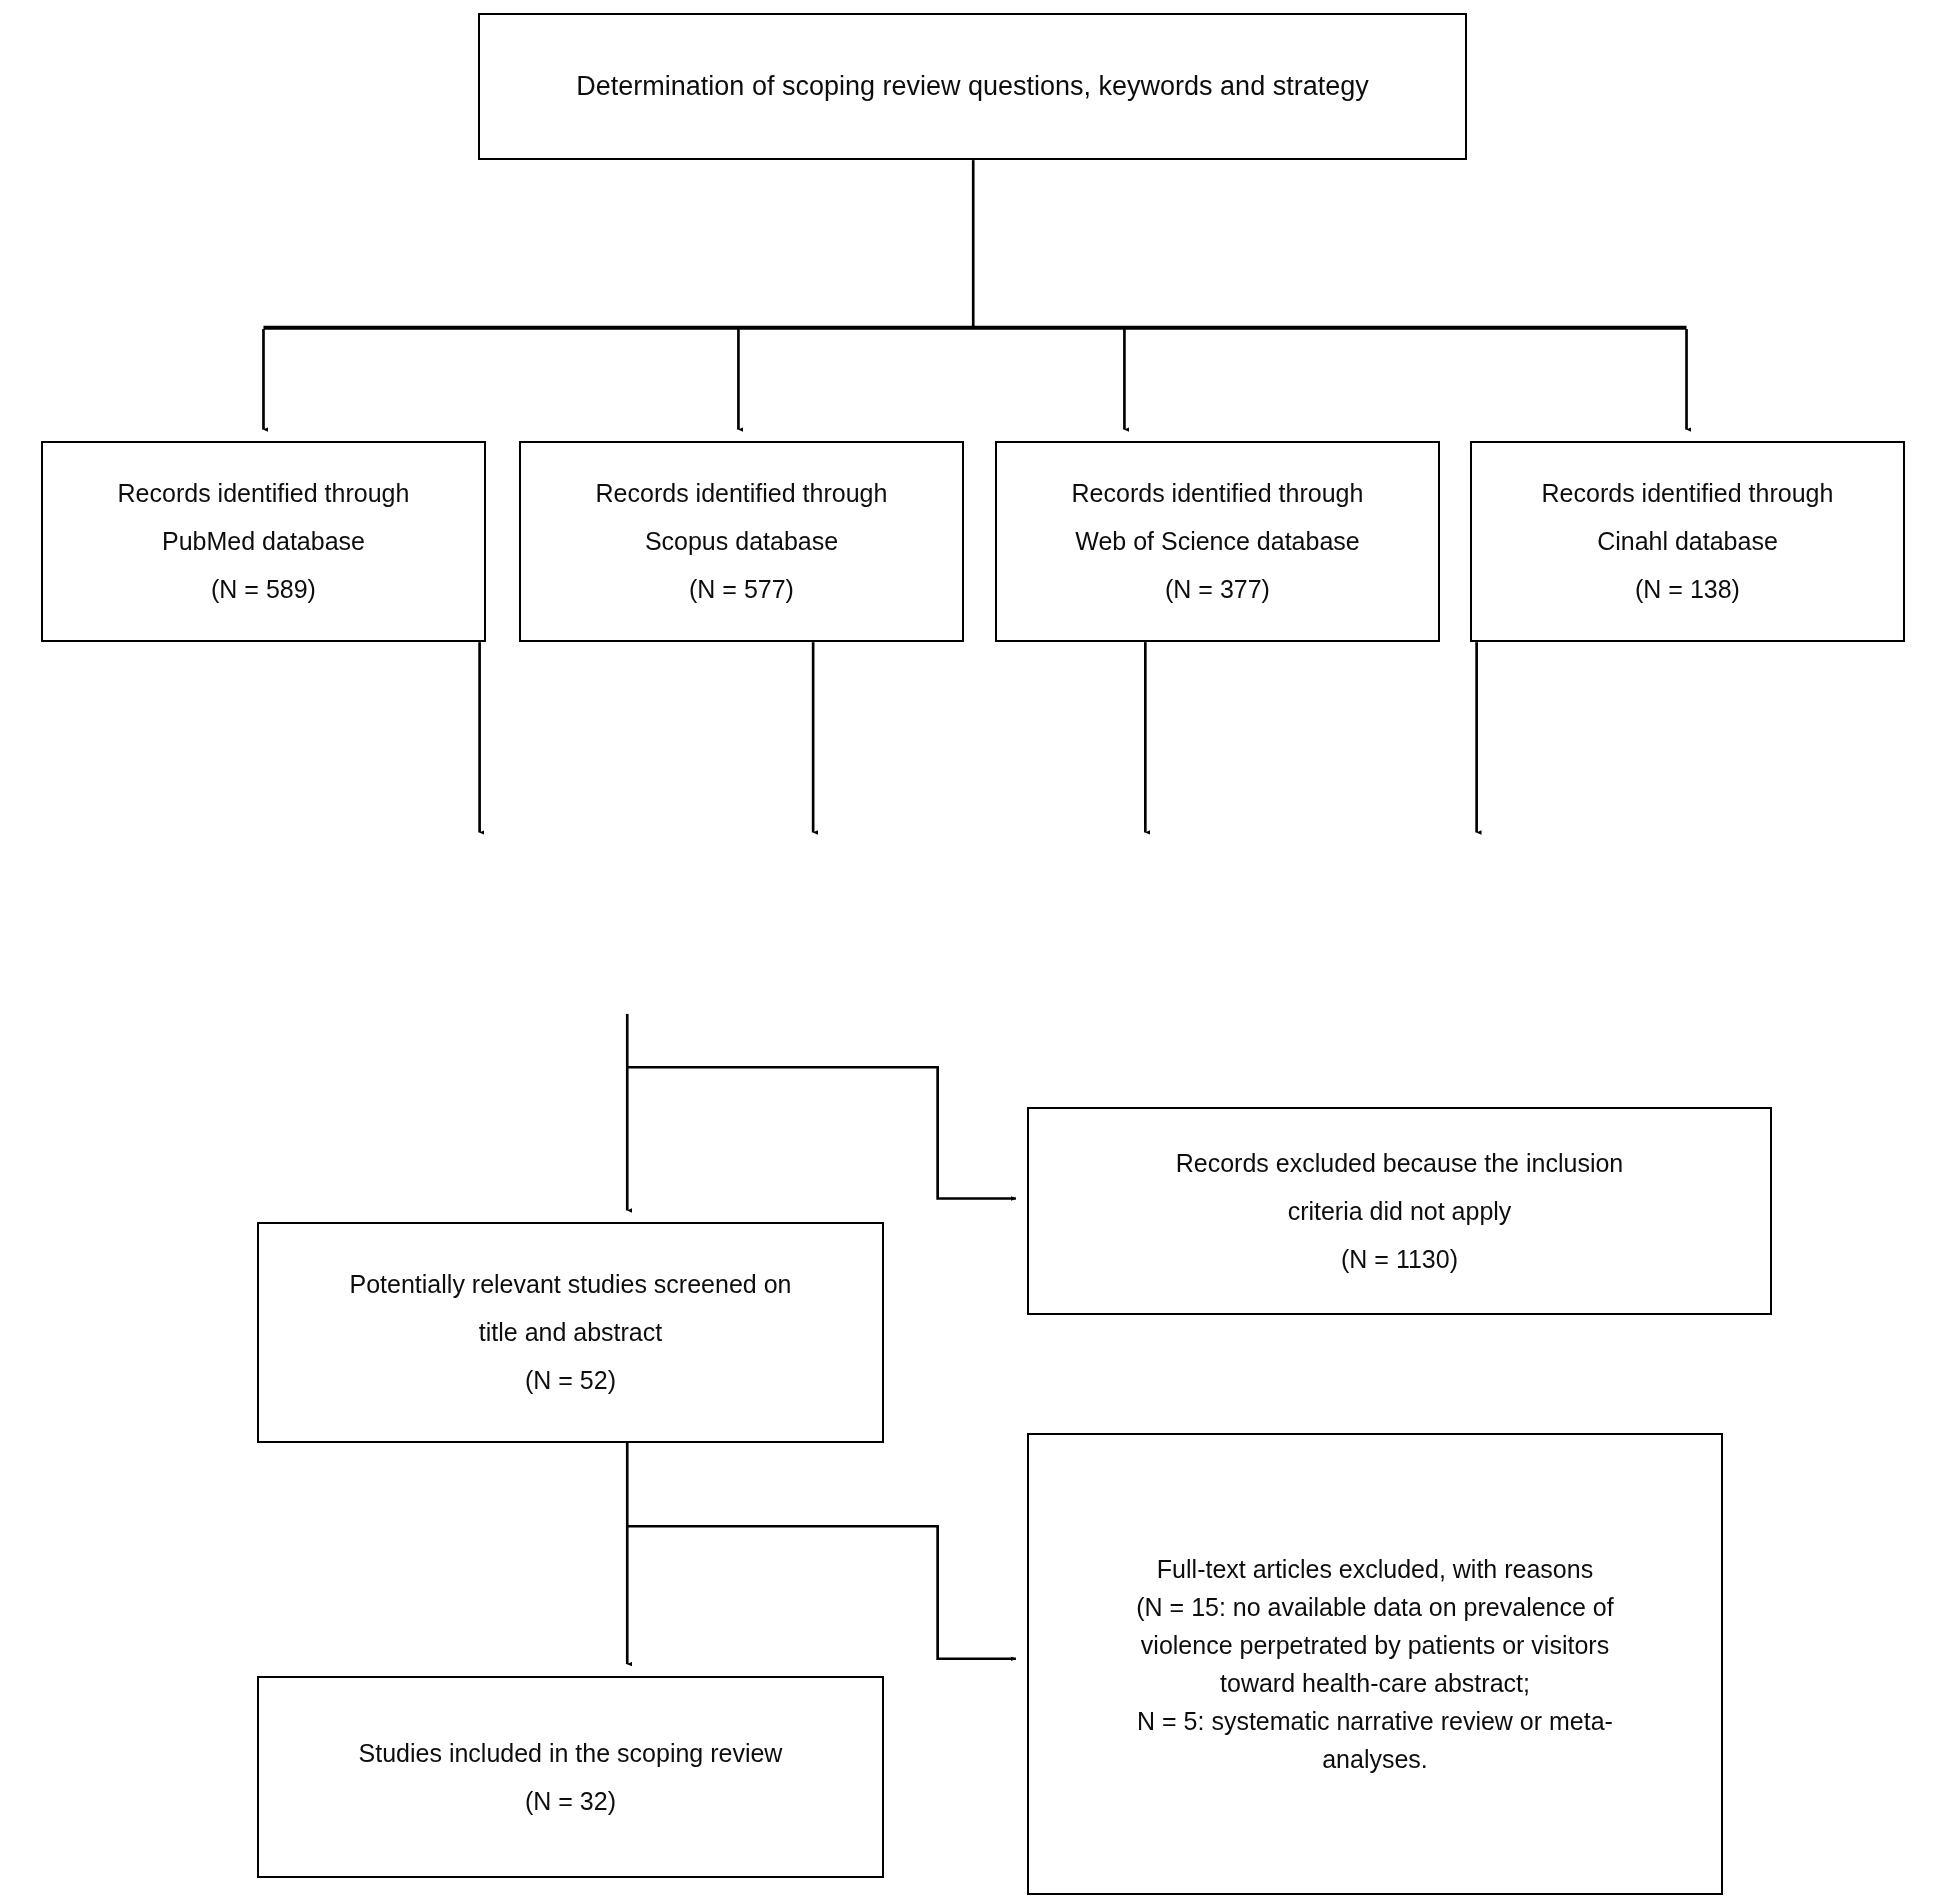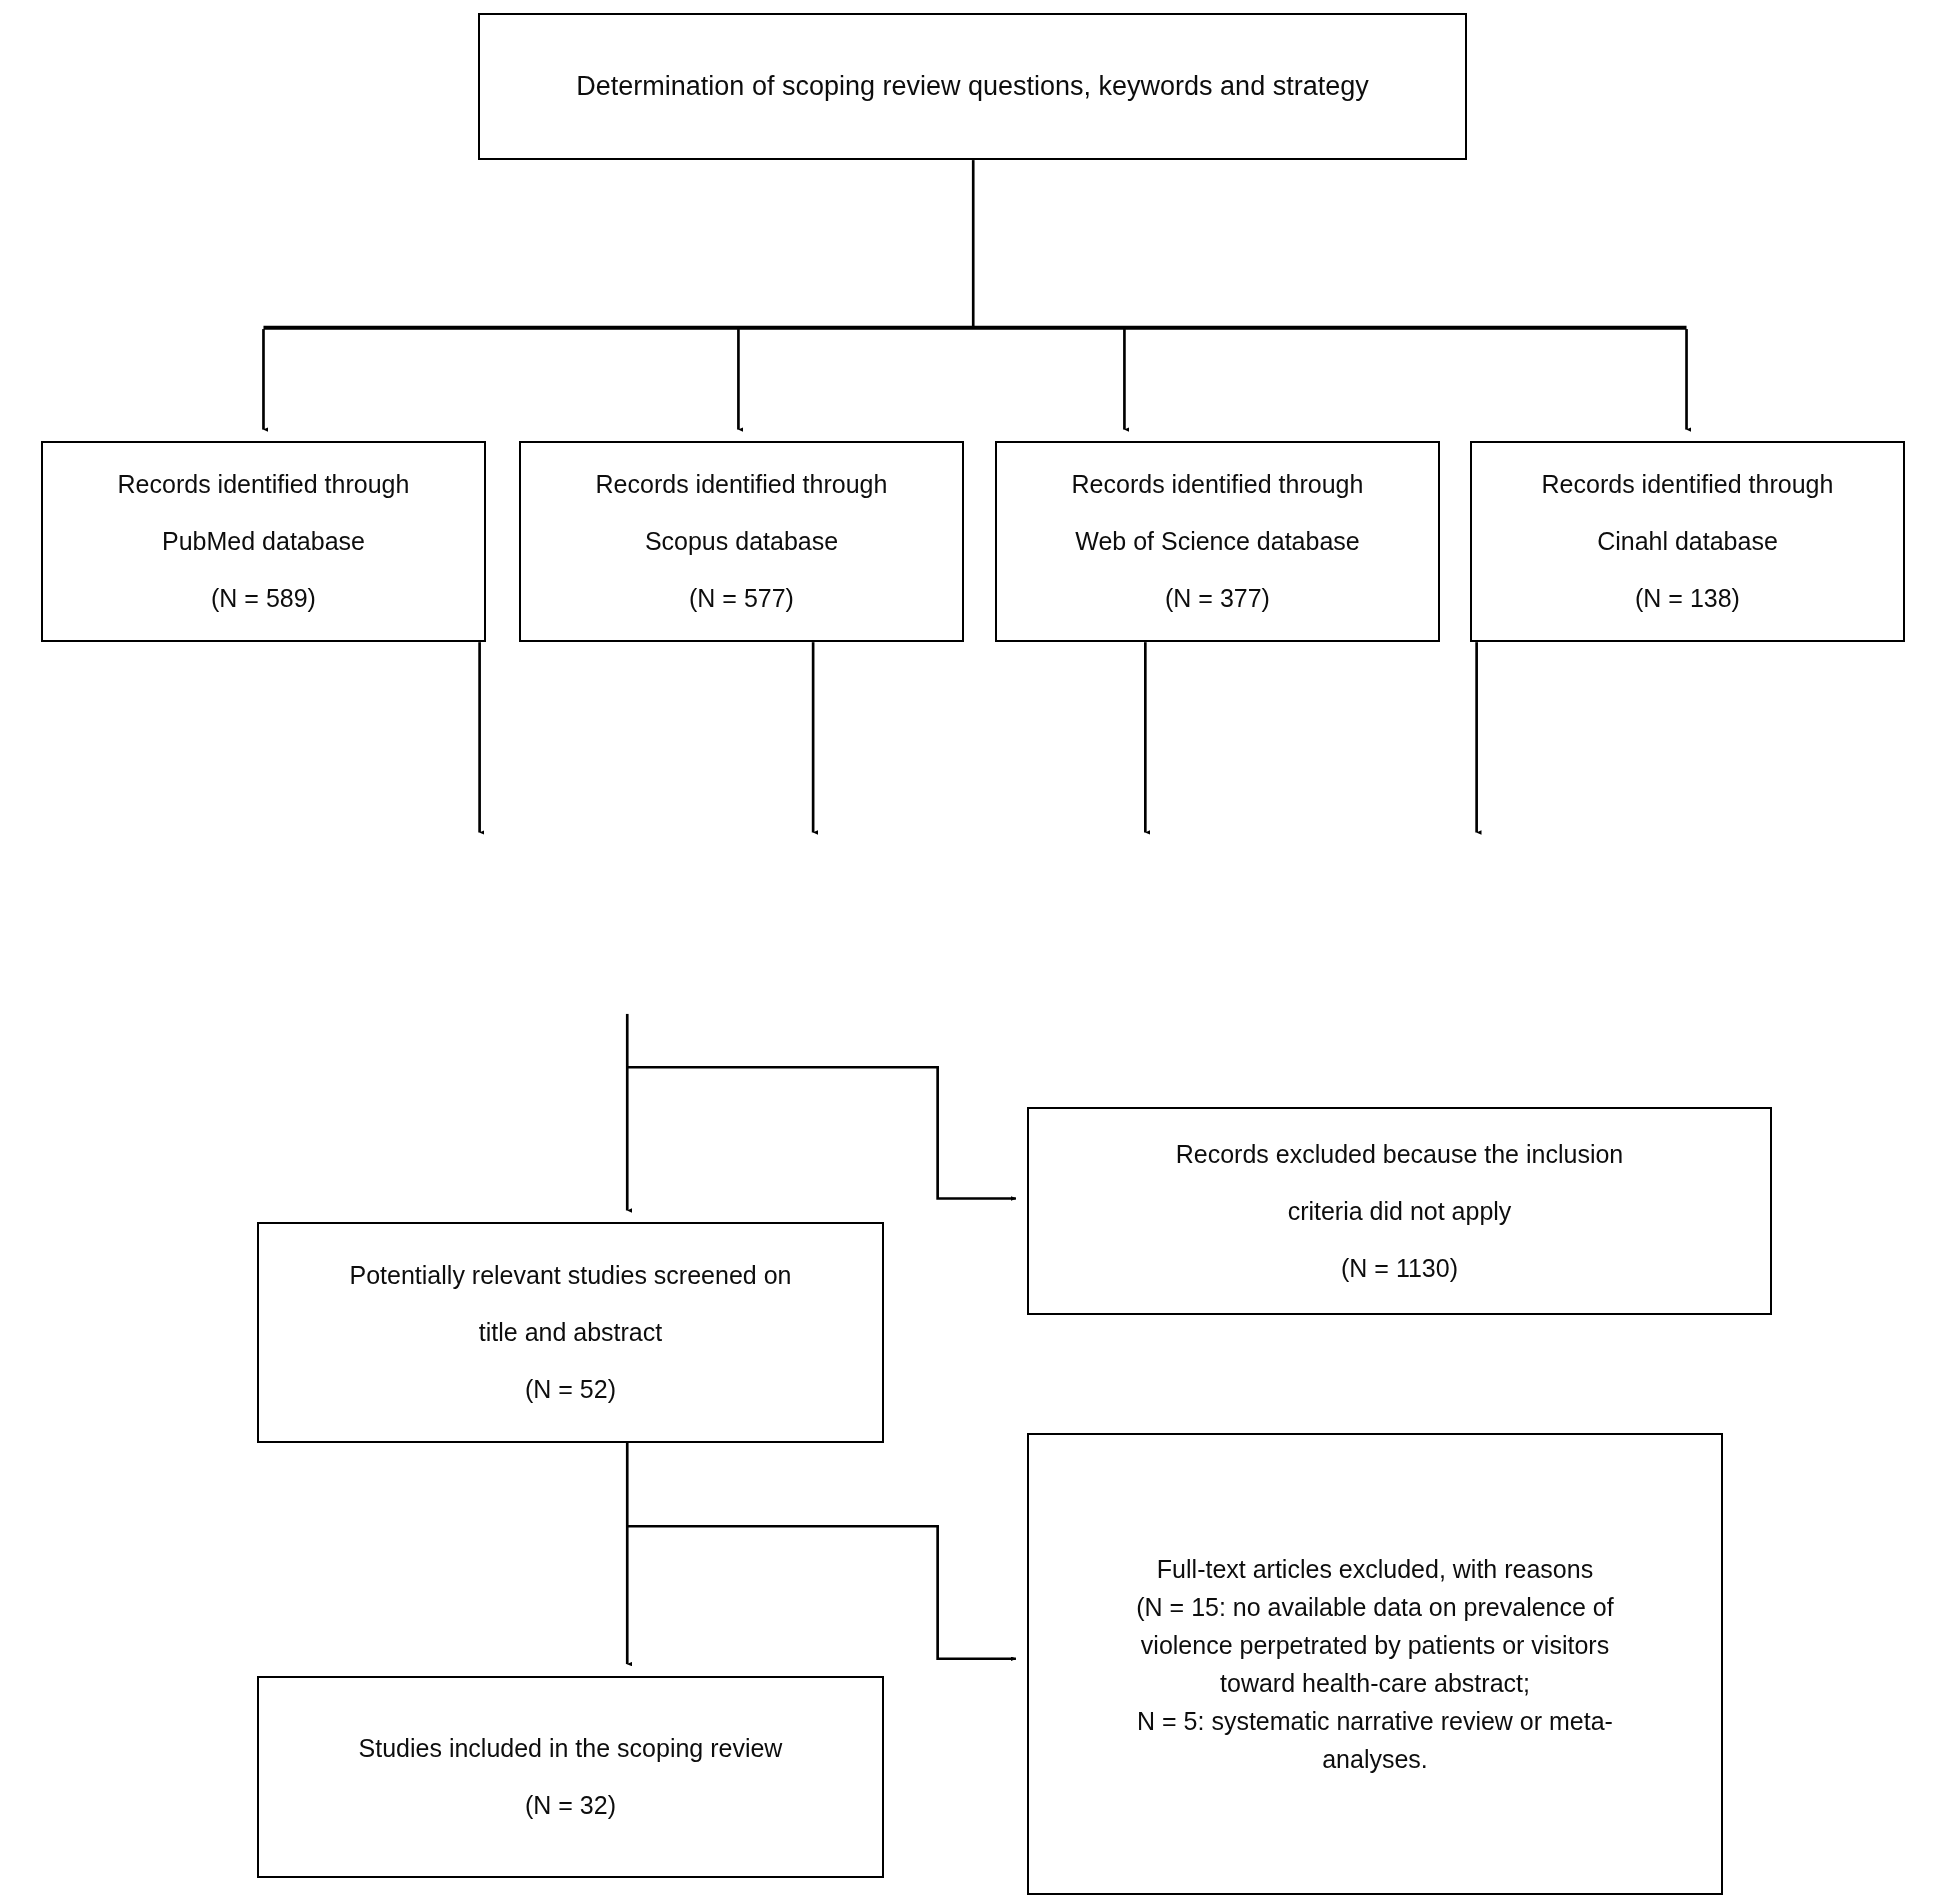--- a/index.html
+++ b/index.html
@@ -40,21 +40,21 @@
     padding: 4.4px 12.5px;
   }
   .flow-box .line {
     display: block;
     width: 100%;
     margin: 0;
     padding: 0;
     white-space: nowrap;
   }
   .flow-box .line + .line {
-    margin-top: 32px;
+    margin-top: 23px;
   }
   
   #box-determination { left: 478px;  top: 13.3px;   width: 989px; height: 147px; }
   #box-pubmed        { left: 41px;    top: 441px;  width: 445px; height: 201px; }
   #box-scopus        { left: 519px;  top: 441px;  width: 445px; height: 201px; }
   #box-wos           { left: 995px;  top: 441px;  width: 445px; height: 201px; }
   #box-cinahl        { left: 1470px;  top: 441px;  width: 435px;  height: 201px; }
   #box-duplicates    { left: 257px;   top: 844px; width: 1467px; height: 170px; }
   #box-excluded      { left: 1027px;  top: 1107px; width: 745px; height: 208px; }
   #box-screened      { left: 257px;   top: 1222px; width: 627px; height: 221px; }

